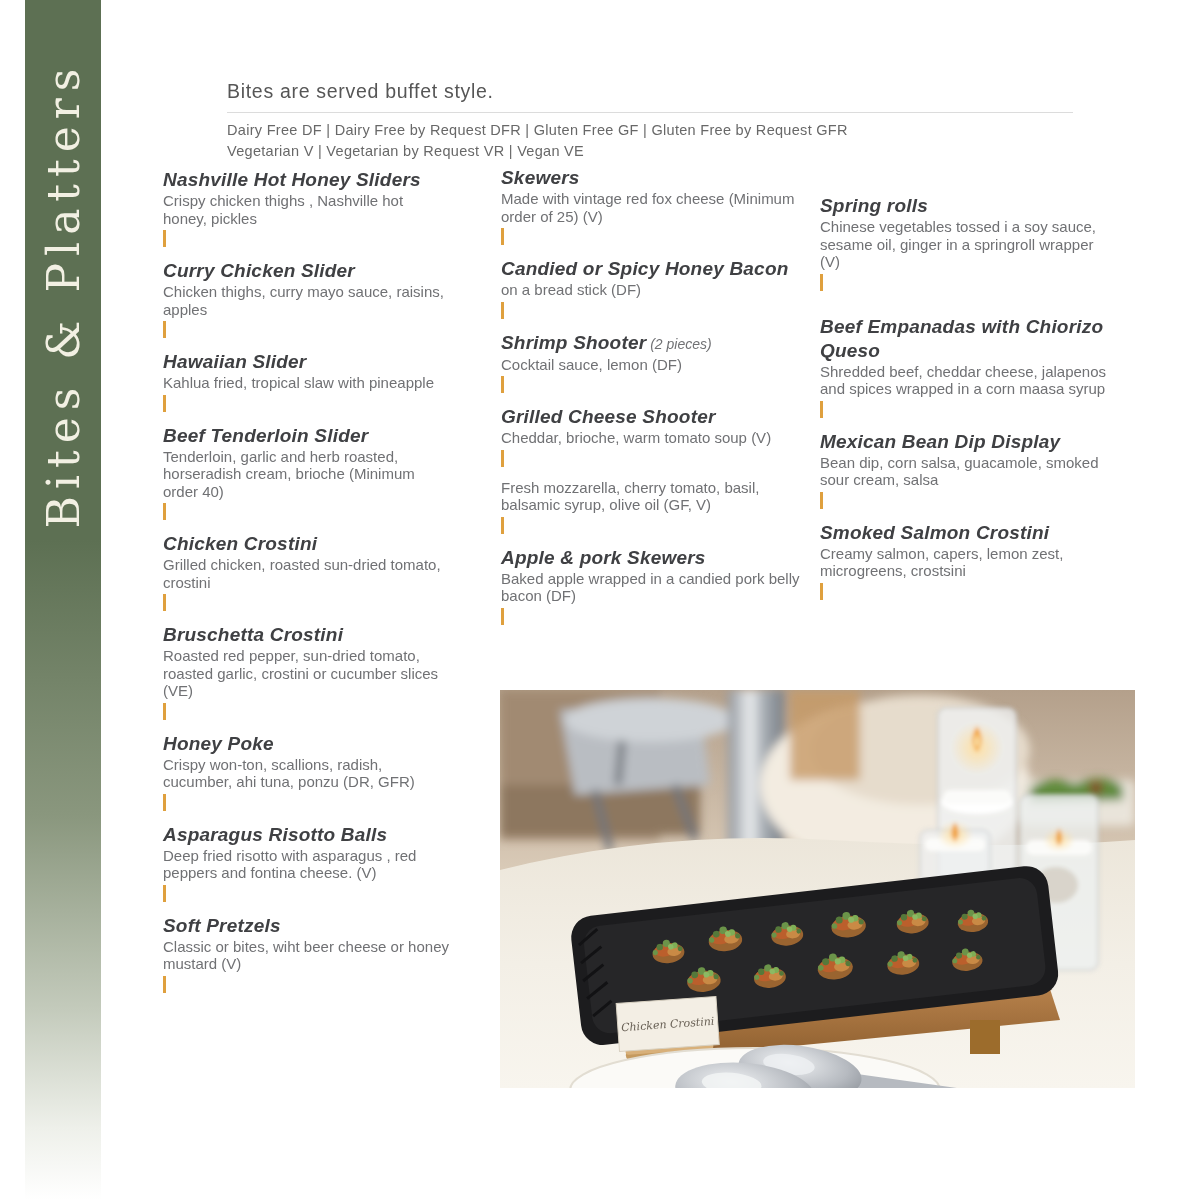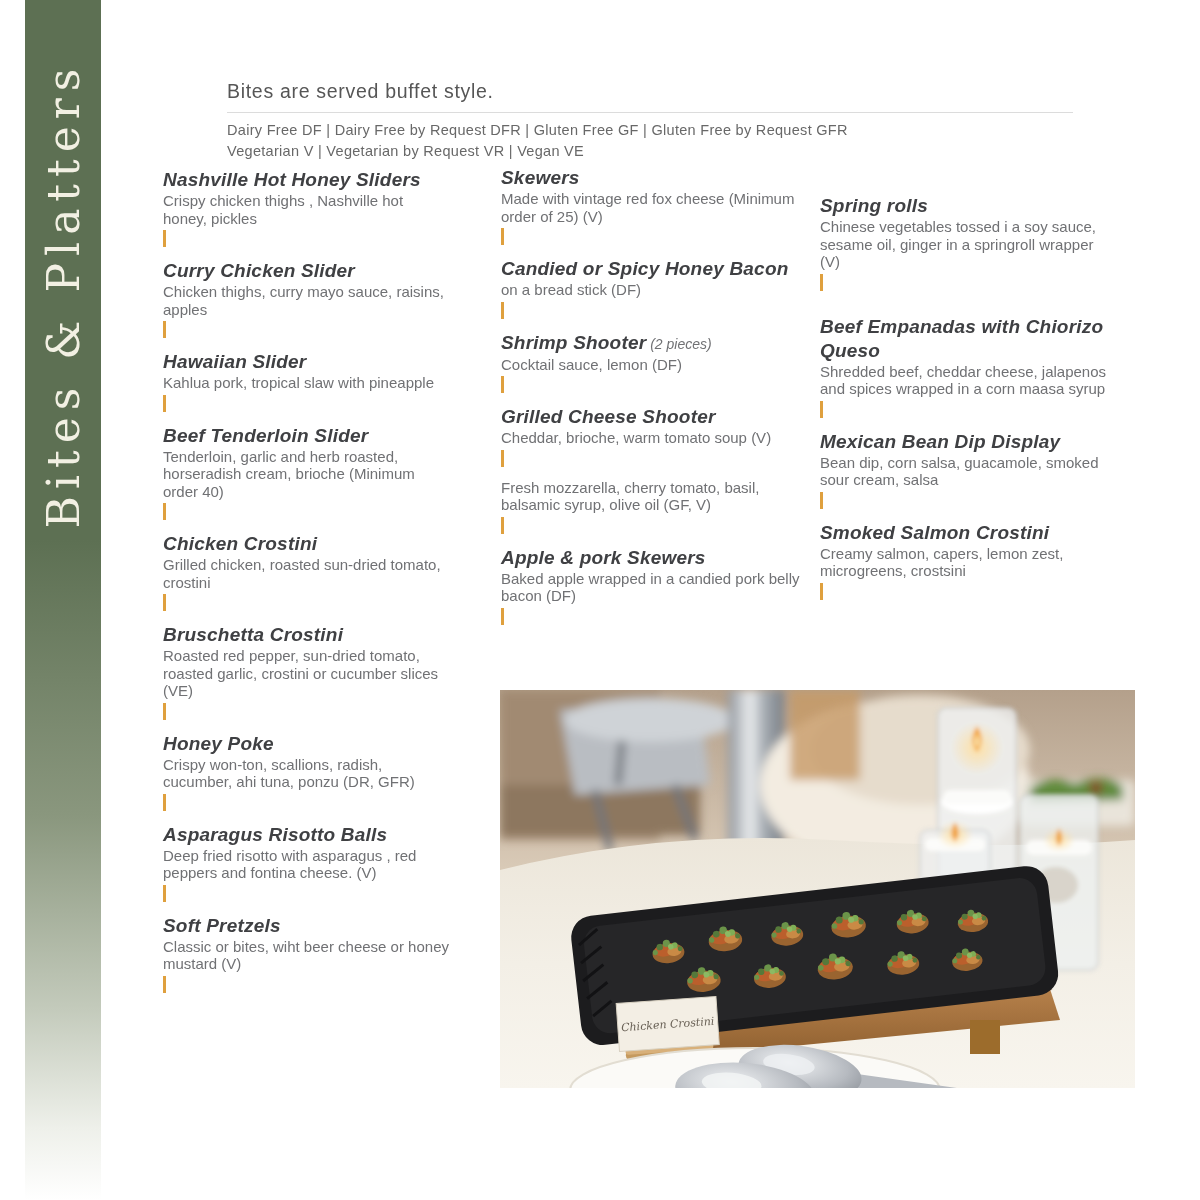--- a/index.html
+++ b/index.html
@@ -65,21 +65,21 @@
         <div class="item-desc">Crispy chicken thighs , Nashville hot honey, pickles</div>
         <div class="price-marker"></div>
       </div>
     <div class="item">
         <div class="item-name">Curry Chicken Slider</div>
         <div class="item-desc">Chicken thighs, curry mayo sauce, raisins, apples</div>
         <div class="price-marker"></div>
       </div>
     <div class="item">
         <div class="item-name">Hawaiian Slider</div>
-        <div class="item-desc">Kahlua pork, tropical slaw with pineapple</div>
+        <div class="item-desc">Kahlua fried, tropical slaw with pineapple</div>
         <div class="price-marker"></div>
       </div>
     <div class="item">
         <div class="item-name">Beef Tenderloin Slider</div>
         <div class="item-desc">Tenderloin, garlic and herb roasted, horseradish cream, brioche (Minimum order 40)</div>
         <div class="price-marker"></div>
       </div>
     <div class="item">
         <div class="item-name">Chicken Crostini</div>
         <div class="item-desc">Grilled chicken, roasted sun-dried tomato, crostini</div>

